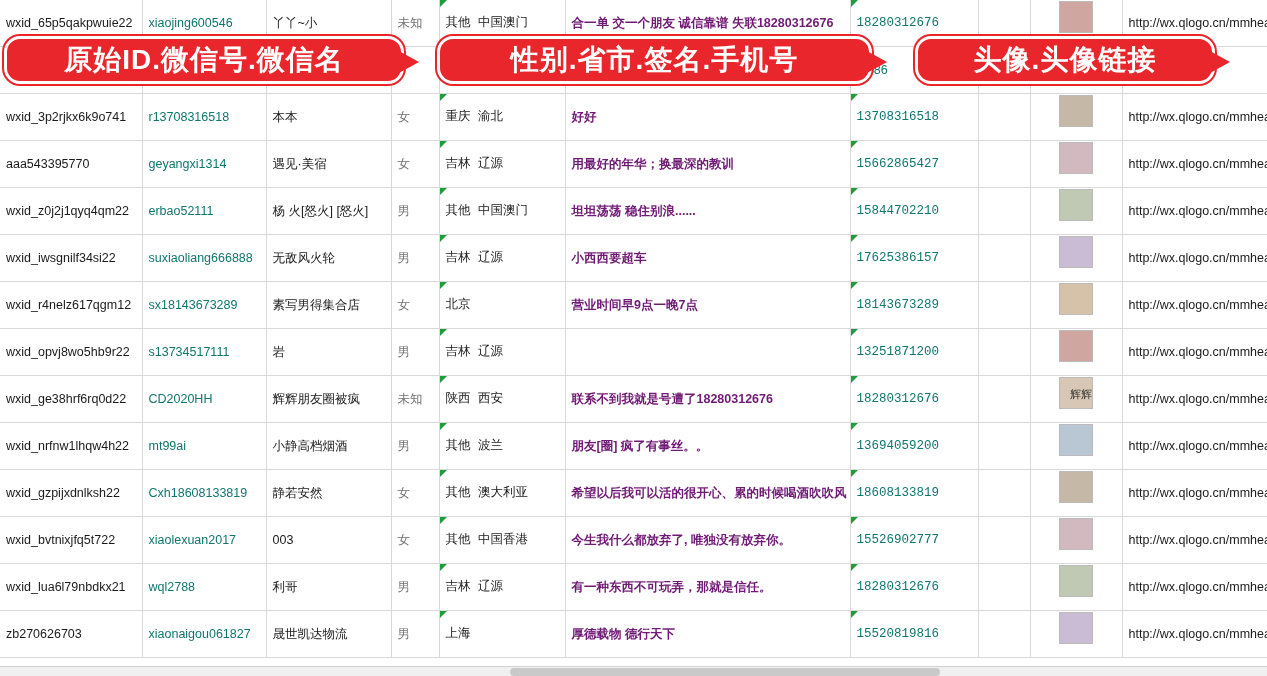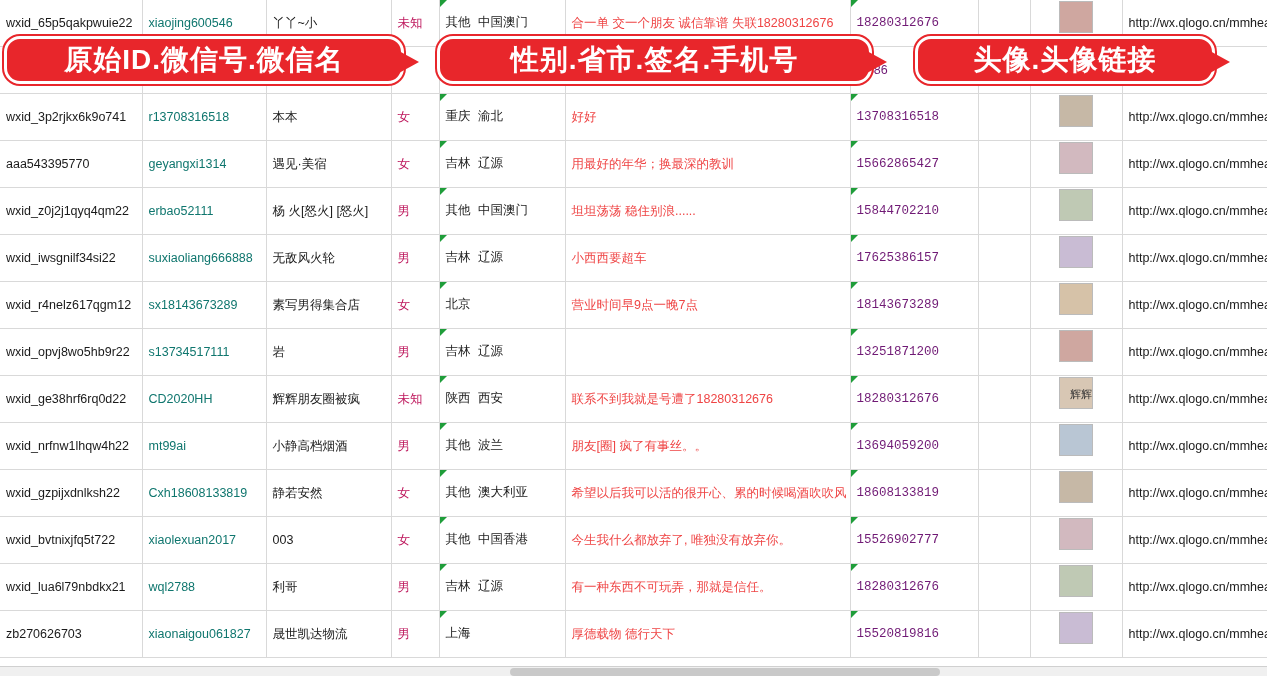--- a/index.html
+++ b/index.html
@@ -41,24 +41,24 @@
   col.c4 { width: 126px; }
   col.c5 { width: 285px; }
   col.c6 { width: 128px; }
   col.c7 { width: 52px; }
   col.c8 { width: 92px; }
   col.c9 { width: 145px; }
 
   td.col-id      { color:#1a1a1a; }
   td.col-wxno    { color:#0f766e; }
   td.col-name    { color:#1a1a1a; }
-  td.col-sex     { color:#be185d; }
+  td.col-sex     { color:#737373; }
   td.col-region  { color:#1a1a1a; }
-  td.col-sign    { color:#ef4444; }
-  td.col-phone   { color:#701a75; }
+  td.col-sign    { color:#701a75;font-weight:bold; }
+  td.col-phone   { color:#0f766e; }
   td.col-avatar  { padding:0; text-align:center; }
   td.col-blank   { }
   td.col-link    { color:#1a1a1a; }
 
   
   .avatar {
     display:inline-block;
     width: 34px;
     height: 32px;
     margin-top: 1px;

